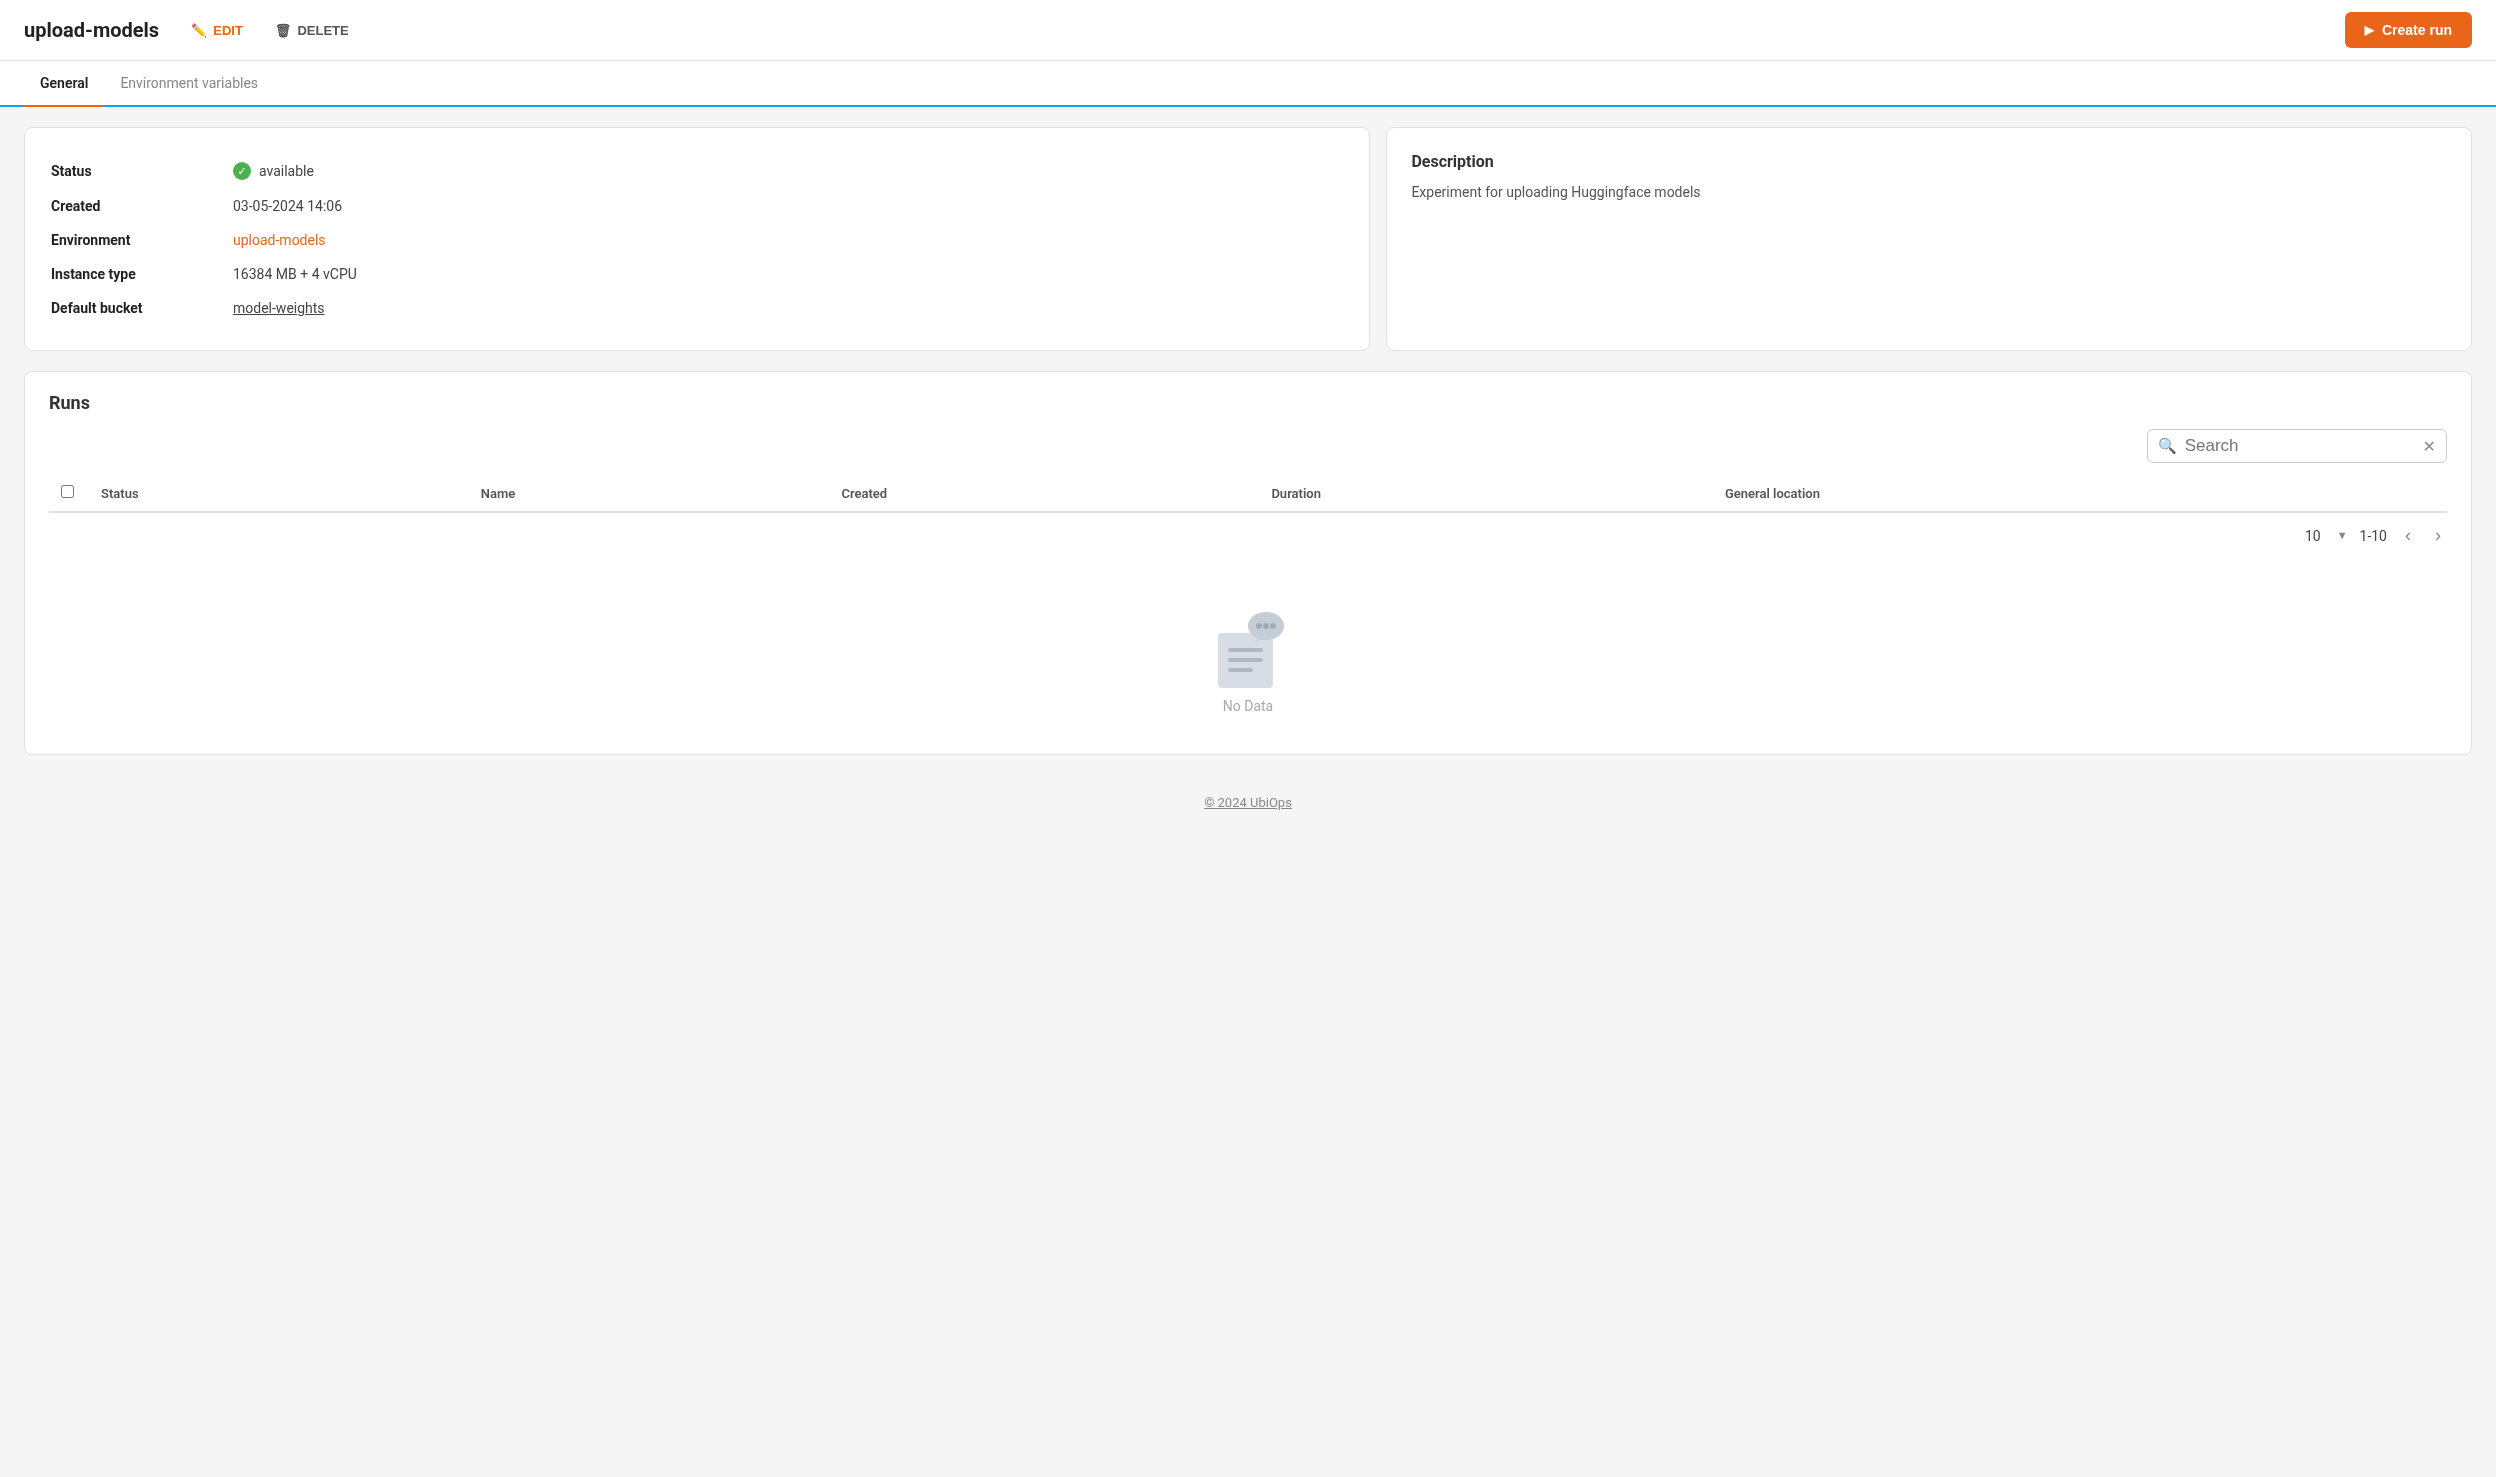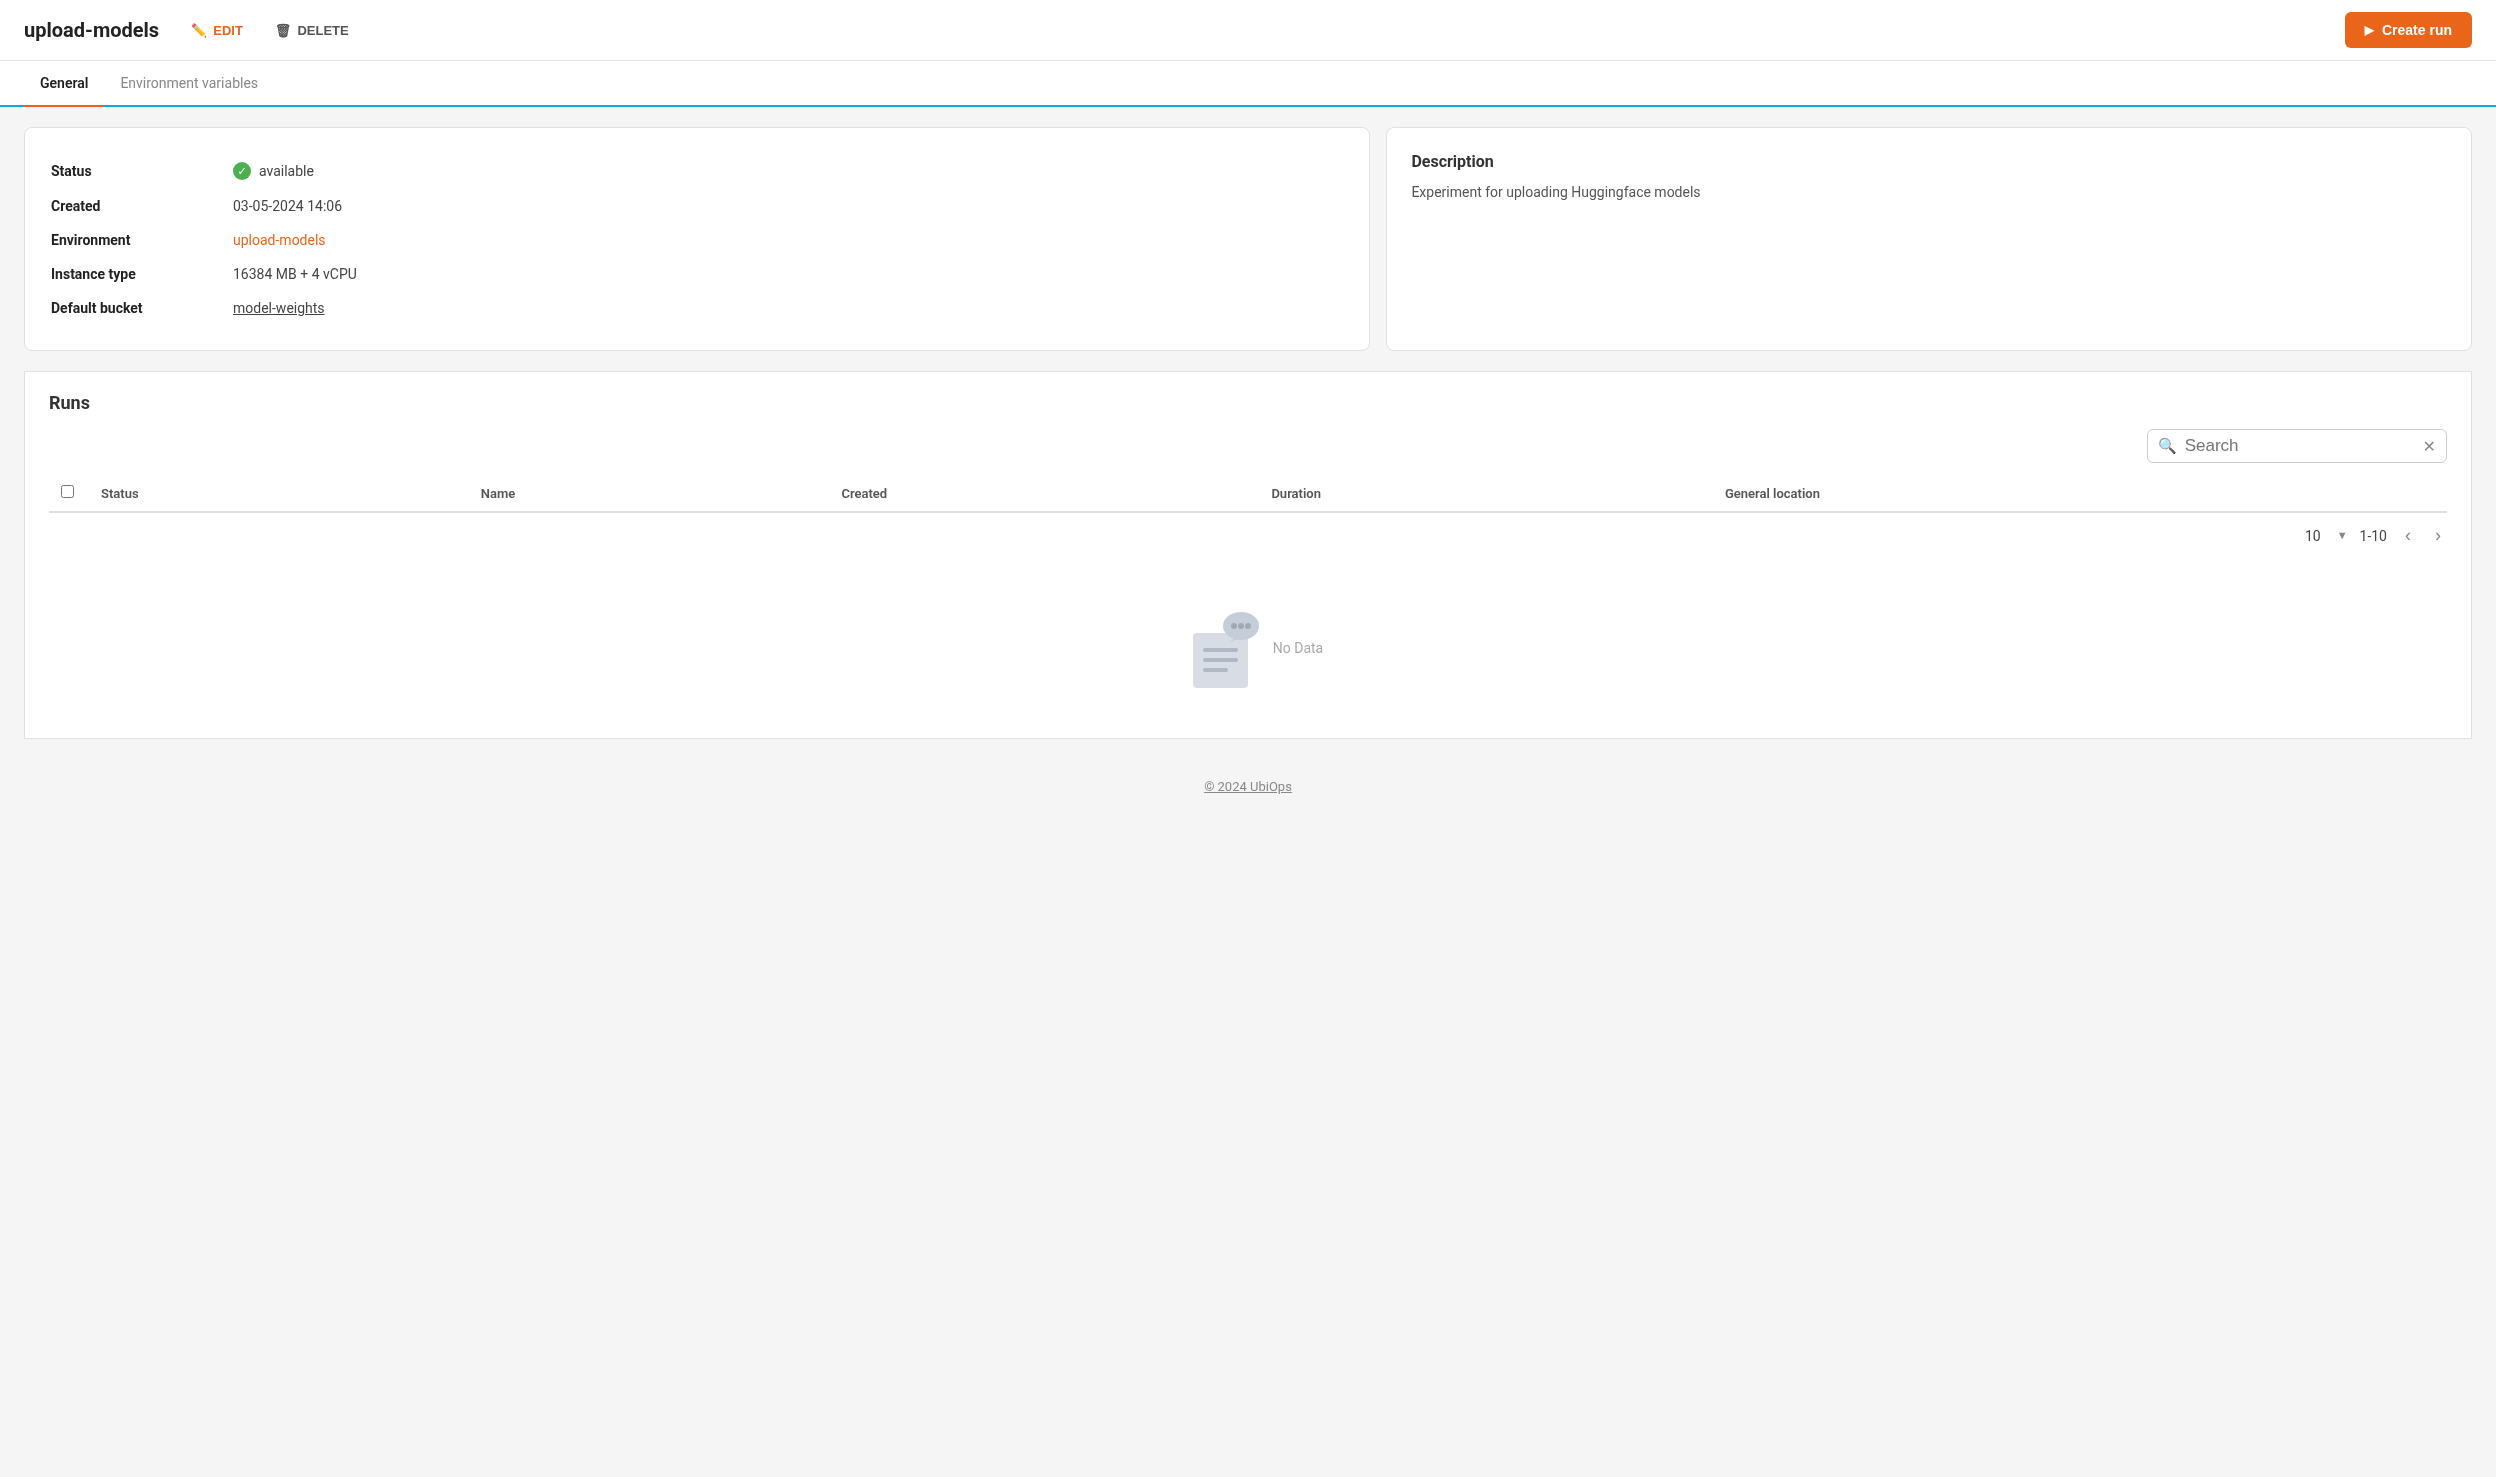--- a/index.html
+++ b/index.html
@@ -109,21 +109,21 @@
     .link-orange { color: #e8651a; text-decoration: none; }
     .link-underline { text-decoration: underline; color: #444; }
 
     
     .desc-title { font-size: 16px; font-weight: 700; margin-bottom: 10px; }
 
     
     .runs-section {
       background: #fff;
       border: 1px solid #e0e0e0;
-      border-radius: 0;
+      border-radius: 8px;
       padding: 20px 24px;
     }
     .runs-title { font-size: 18px; font-weight: 700; margin-bottom: 16px; }
 
     
     .runs-toolbar {
       display: flex;
       justify-content: flex-end;
       margin-bottom: 12px;
     }
@@ -170,21 +170,21 @@
       font-size: 14px; color: #444;
     }
     .page-range { font-size: 14px; color: #444; }
     .page-btn {
       background: none; border: none; cursor: pointer; color: #888; font-size: 18px; padding: 2px 6px;
     }
     .page-btn:disabled { color: #ccc; }
 
     
     .no-data-area {
-      display: flex; flex-direction: row; align-items: center; justify-content: center;
+      display: flex; flex-direction: column; align-items: center; justify-content: center;
       padding: 40px 0 20px;
       color: #aaa;
       font-size: 14px;
     }
 
     
     .page-footer {
       text-align: center;
       padding: 20px;
       font-size: 13px;

